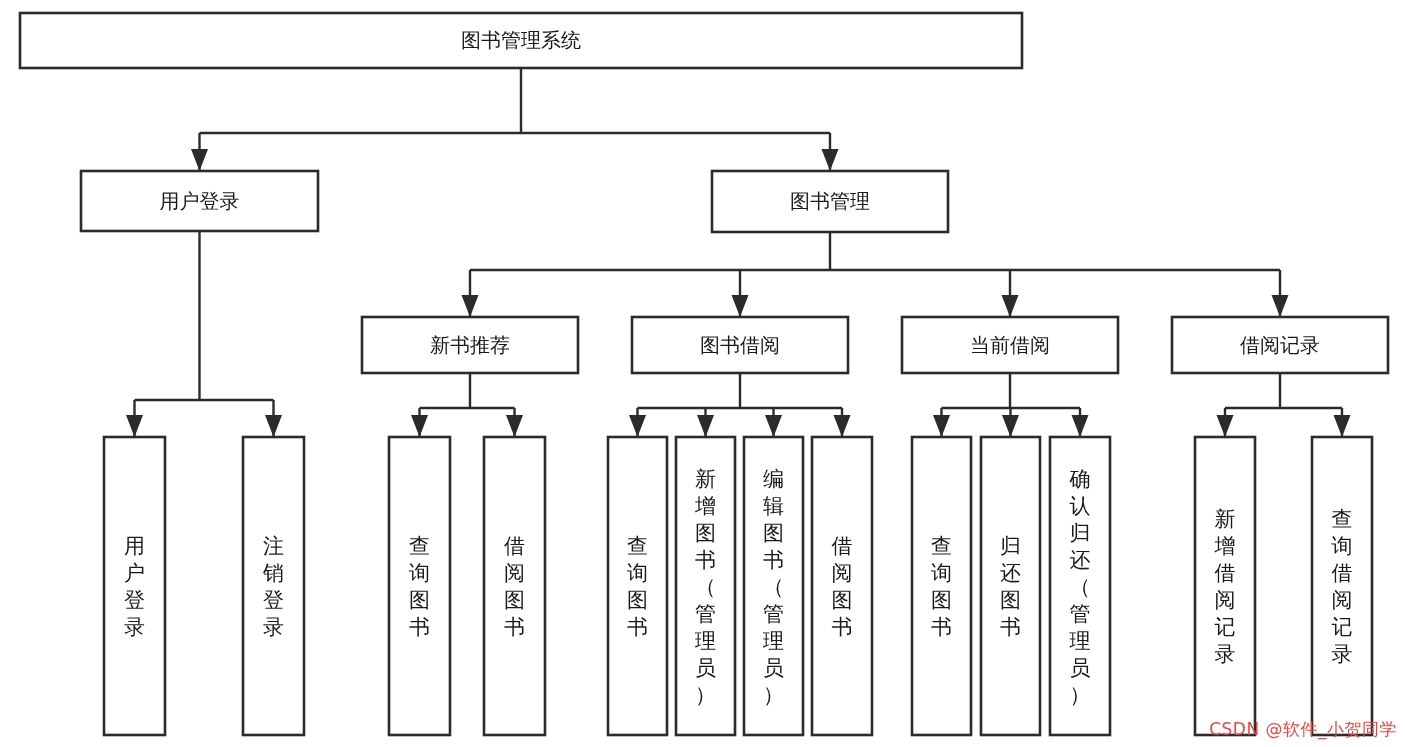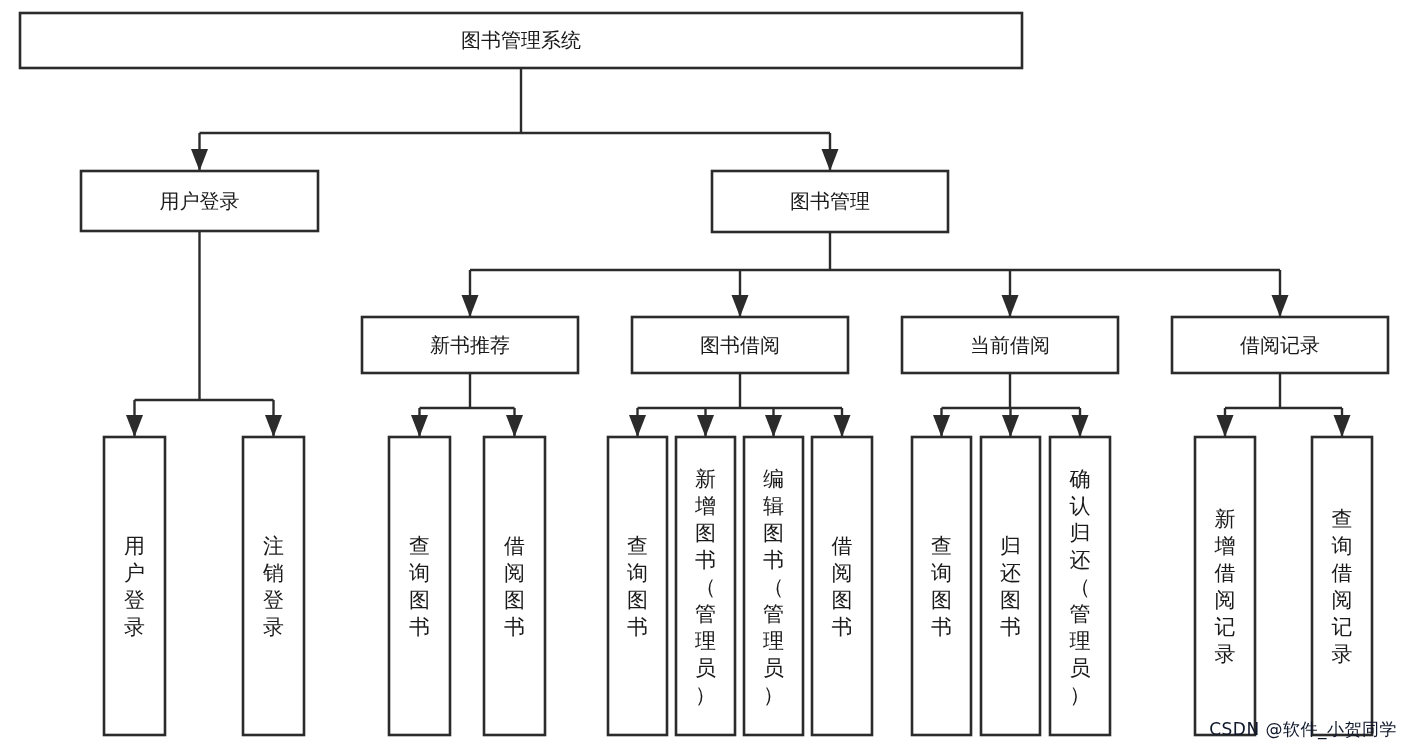--- a/index.html
+++ b/index.html
@@ -53,21 +53,21 @@
     font-family: "DejaVu Sans", "Liberation Sans", sans-serif;
     font-size: 21px;
     text-anchor: middle;
   }
   .watermark {
     position: absolute;
     right: 8px;
     bottom: 6px;
     font-family: "DejaVu Sans", "Liberation Sans", sans-serif;
     font-size: 17px;
-    color: #0f172a;
+    color: #ef4444;
     white-space: nowrap;
     letter-spacing: 0.5px;
     user-select: none;
   }
 </style>
 </head>
 <body>
 
 <div id="diagram-root">
   <svg id="diagram-svg" viewBox="0 0 1405 747">

